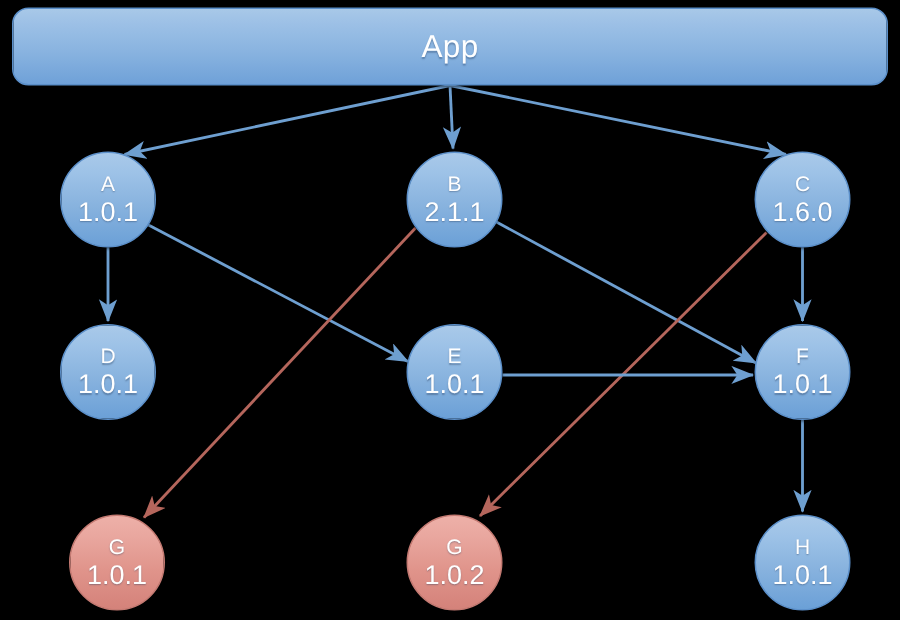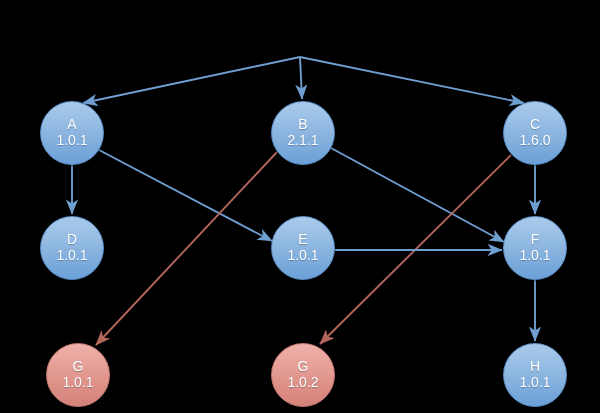--- a/index.html
+++ b/index.html
@@ -77,21 +77,21 @@
     box-shadow: 0 1px 2px rgba(0,0,0,0.5);
   }
   .node-name {
     color: #ffffff;
     font-size: 14px;
     line-height: 1.12;
     text-shadow: 0 1px 1px rgba(40,60,90,0.4);
   }
   .node-version {
     color: #ffffff;
-    font-size: 14px;
+    font-size: 18px;
     line-height: 1.12;
     text-shadow: 0 1px 1px rgba(40,60,90,0.4);
   }
 </style>
 </head>
 <body>
 
 <div id="stage">
 
   <svg id="edge-layer" viewBox="0 0 600 413">
@@ -112,20 +112,23 @@
         <line x1="331" y1="148" x2="504" y2="242" stroke="#6e9fd0" stroke-width="1.9" marker-end="url(#arrow-blue)"></line>
         <line x1="277" y1="152" x2="96" y2="345" stroke="#b5665c" stroke-width="1.9" marker-end="url(#arrow-red)"></line>
         <line x1="535" y1="165" x2="535" y2="214" stroke="#6e9fd0" stroke-width="1.9" marker-end="url(#arrow-blue)"></line>
         <line x1="511" y1="155" x2="320" y2="344" stroke="#b5665c" stroke-width="1.9" marker-end="url(#arrow-red)"></line>
         <line x1="335" y1="250" x2="502" y2="250" stroke="#6e9fd0" stroke-width="1.9" marker-end="url(#arrow-blue)"></line>
         <line x1="535" y1="280" x2="535" y2="341" stroke="#6e9fd0" stroke-width="1.9" marker-end="url(#arrow-blue)"></line>
       </g>
   </svg>
 
   <div id="node-layer">
+    <div class="app-box" style="left: 8px; top: 5px; width: 584px; height: 52px;">
+      <span class="app-box-label">App</span>
+    </div>
   <div class="node blue" style="left: 40px; top: 101px; width: 64px; height: 64px;">
         <span class="node-name">A</span>
         <span class="node-version">1.0.1</span>
       </div>
       <div class="node blue" style="left: 271px; top: 101px; width: 64px; height: 64px;">
         <span class="node-name">B</span>
         <span class="node-version">2.1.1</span>
       </div>
       <div class="node blue" style="left: 503px; top: 101px; width: 64px; height: 64px;">
         <span class="node-name">C</span>

